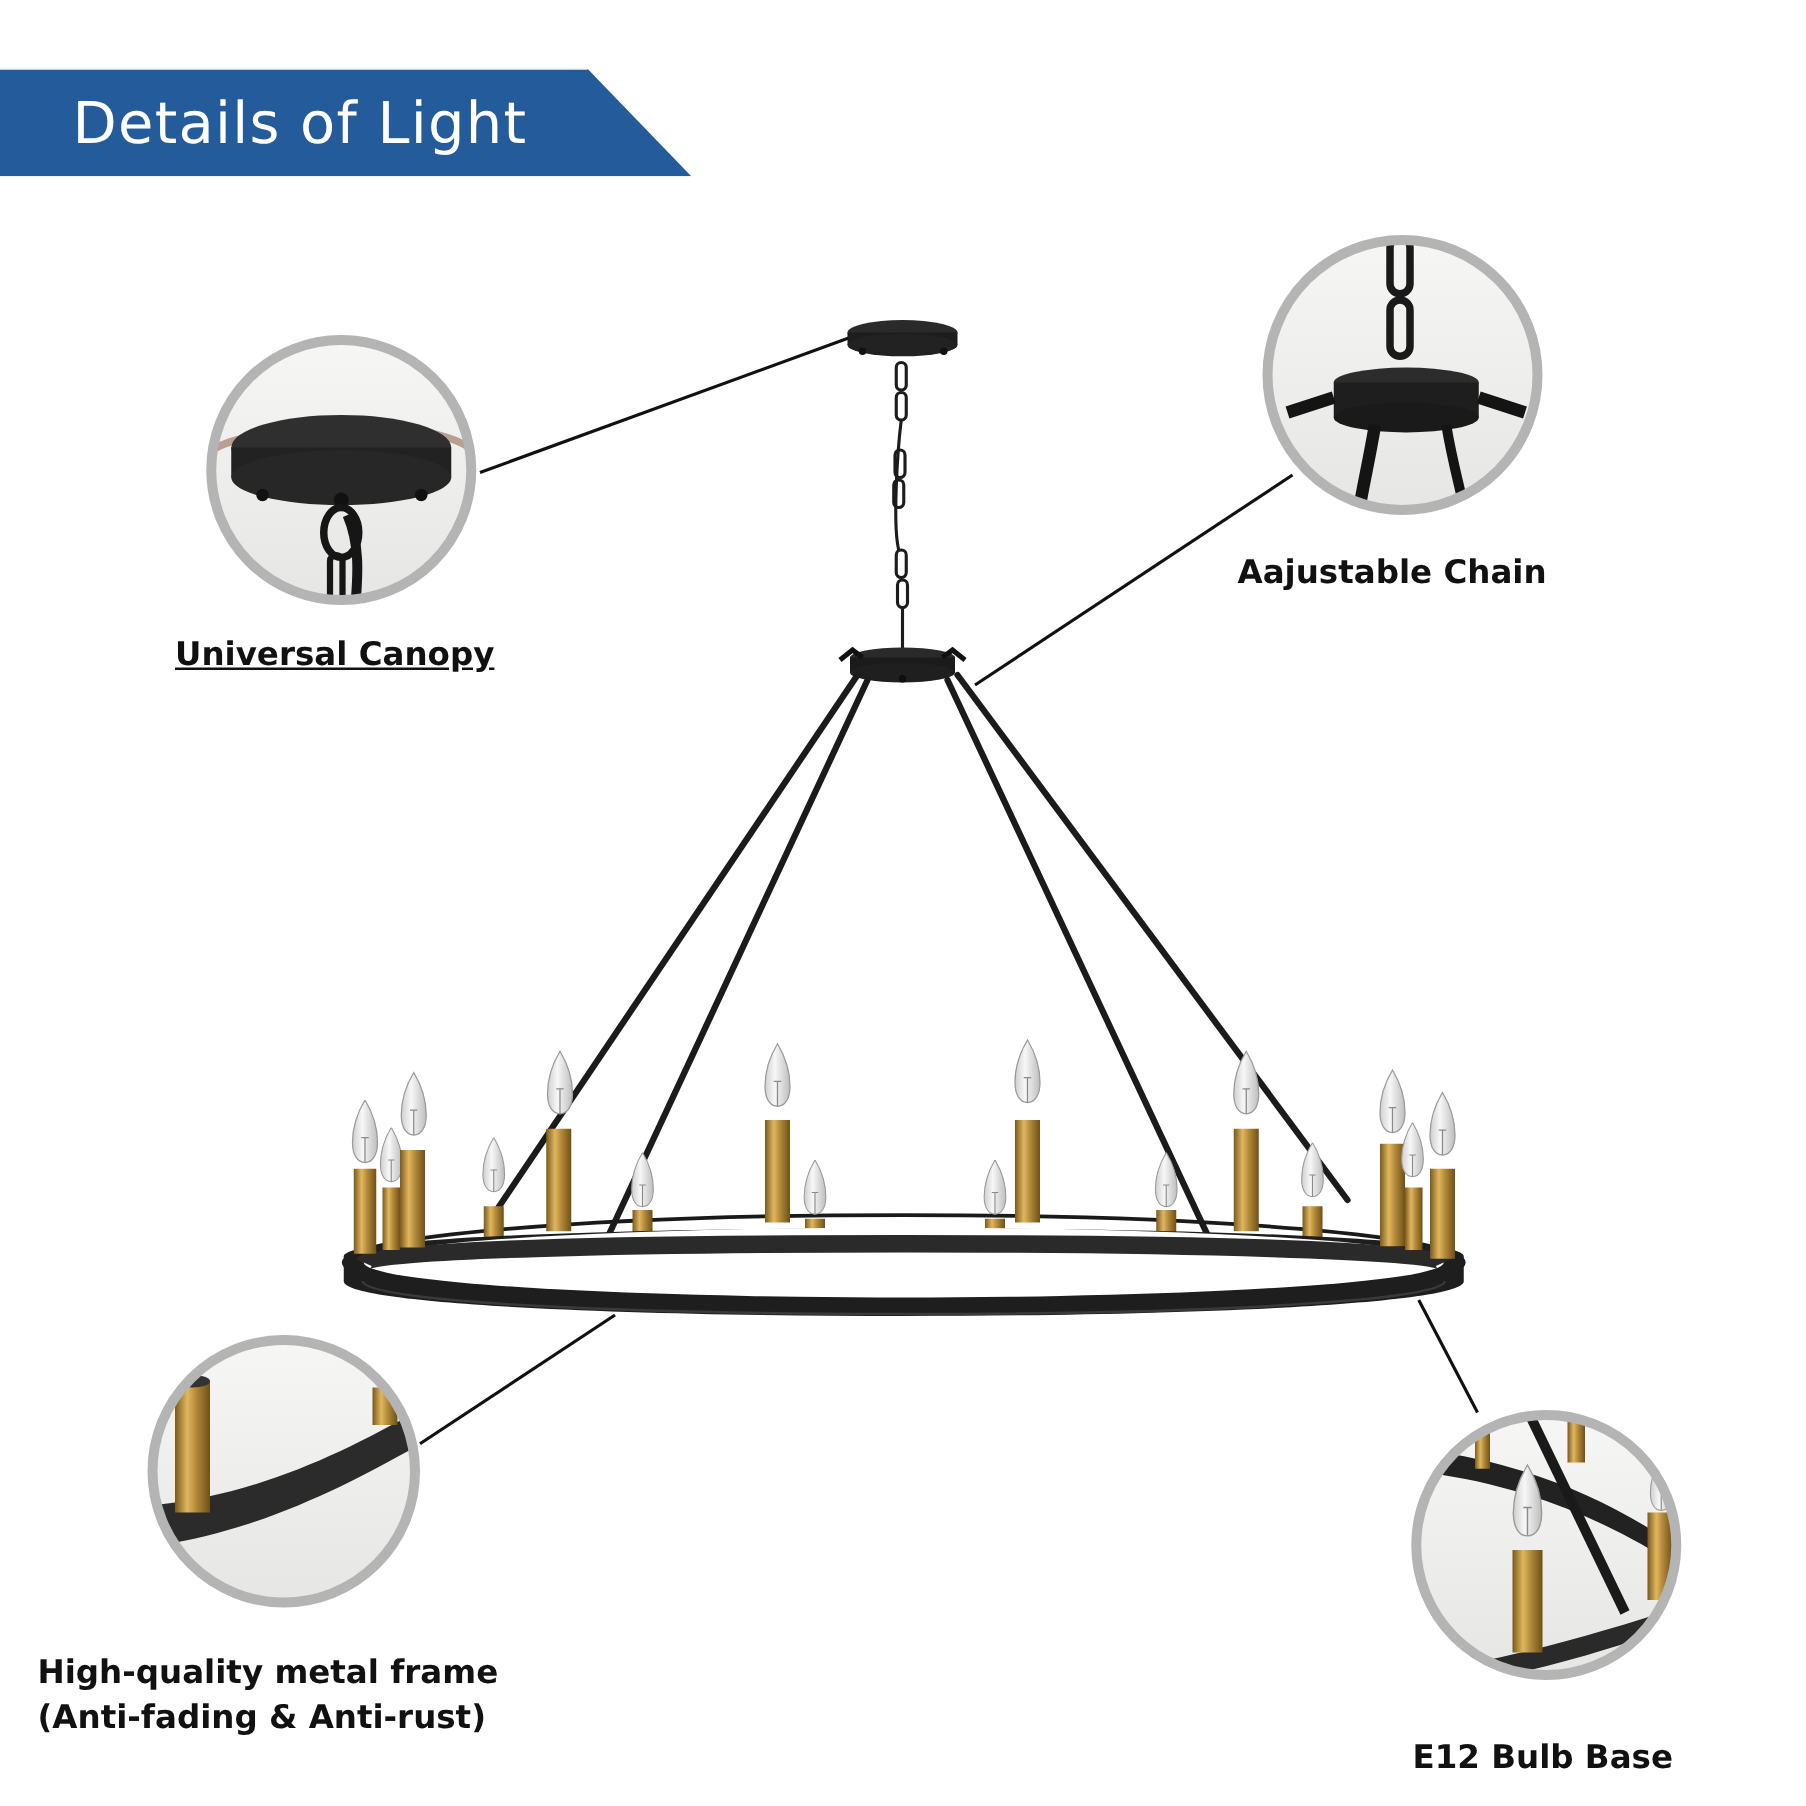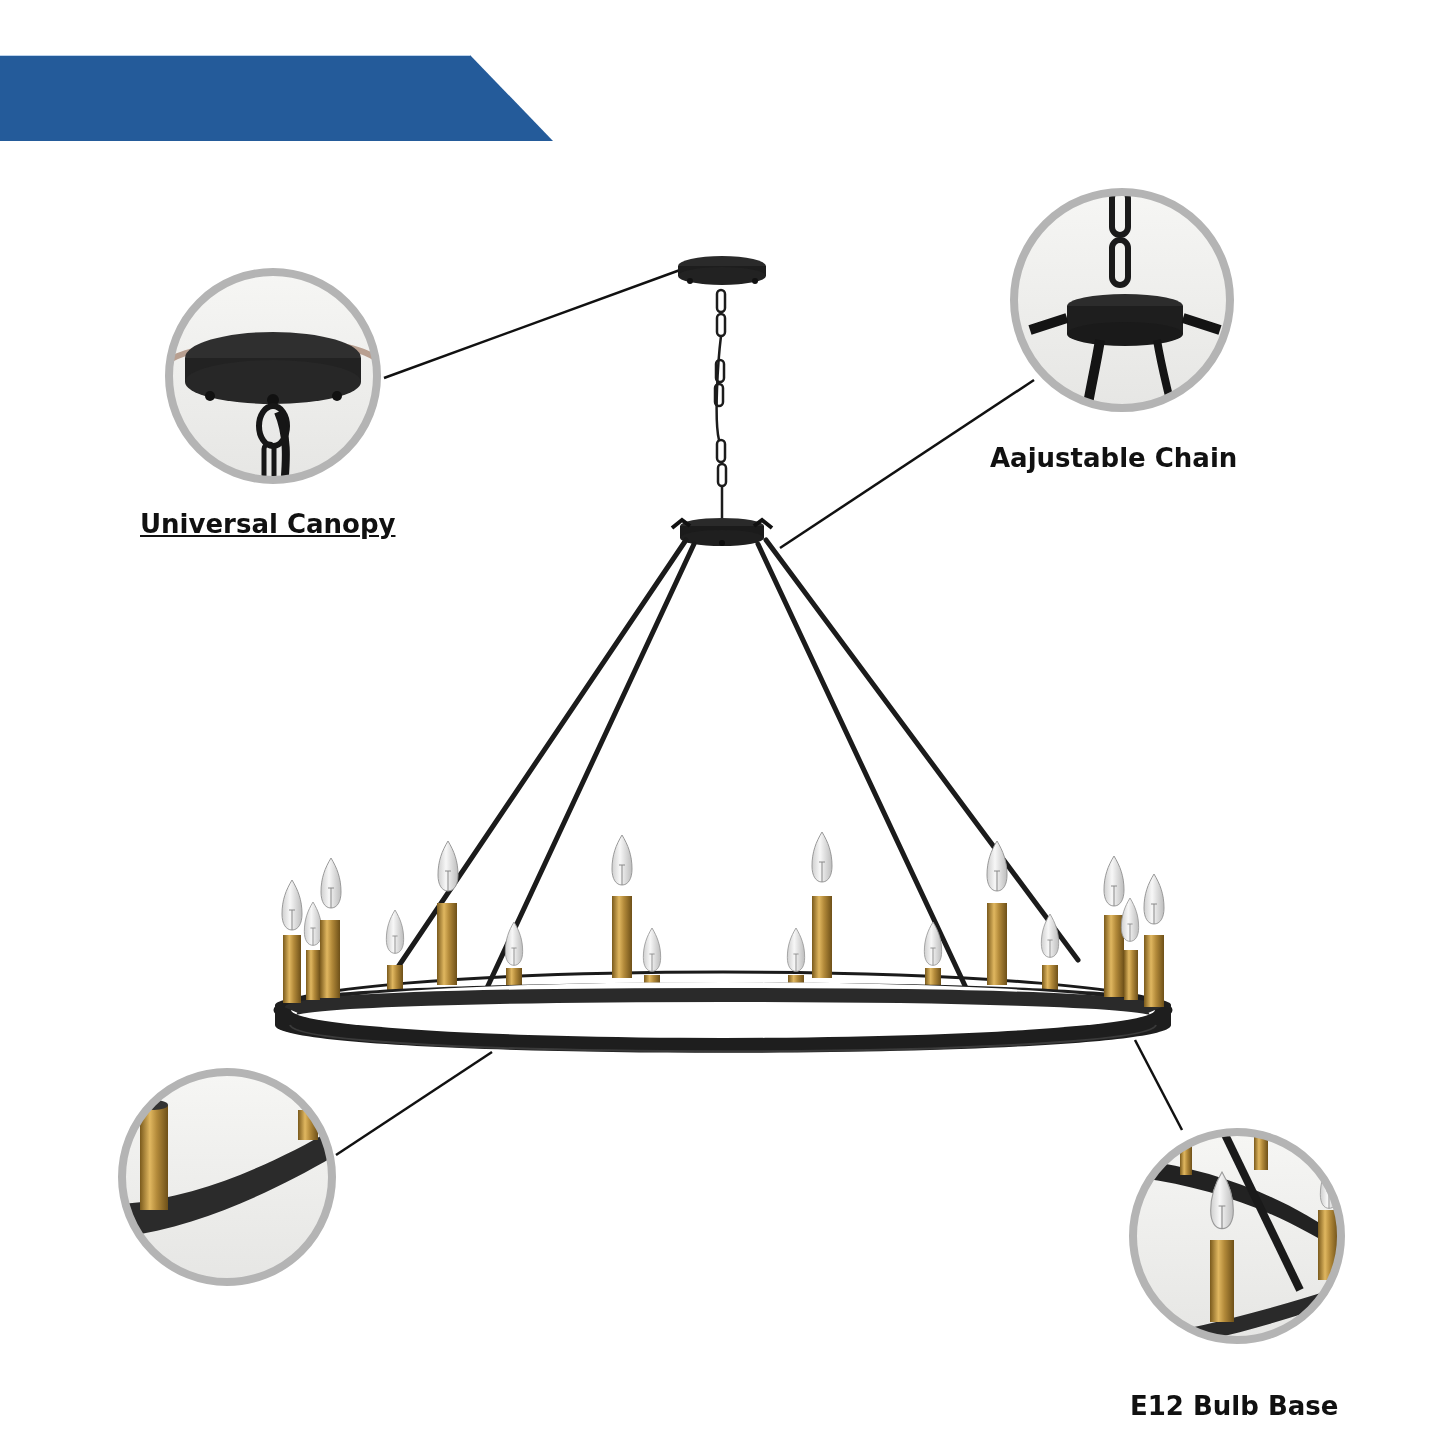--- a/index.html
+++ b/index.html
@@ -15,20 +15,21 @@
     #label-bulb { left: 1130px; top: 1388px; width: 216px; }
   </style>
 </head>
 <body>
 
 <div class="banner">
   <svg width="553" height="86" viewBox="0 0 553 86">
     <polygon points="0,0 470,0 553,86 0,86" fill="#245b9a"></polygon>
     <line x1="0" y1="0.5" x2="470" y2="0.5" stroke="#bcd3ec" stroke-width="1"></line>
   </svg>
+  <div class="banner-title">Details of Light</div>
 </div>
 
 <svg class="stage" width="1445" height="1445" viewBox="0 0 1445 1445">
   <defs>
     <linearGradient id="brass" x1="0" x2="1" y1="0" y2="0">
       <stop offset="0" stop-color="#7a5a1c"></stop>
       <stop offset="0.35" stop-color="#e0b760"></stop>
       <stop offset="0.6" stop-color="#b38a3a"></stop>
       <stop offset="1" stop-color="#6e5018"></stop>
     </linearGradient>
@@ -203,14 +204,16 @@
       <rect x="1318" y="1210" width="20" height="70" fill="url(#brass)"></rect>
       <use href="#bulb" x="1316" y="1165" width="26" height="52"></use>
     </g>
     <circle cx="1237" cy="1236" r="104" fill="none" stroke="#b4b4b4" stroke-width="8"></circle>
   </g>
 </svg>
 
 <div class="label" id="label-canopy">Universal Canopy</div>
 <div class="label" id="label-chain">Aajustable Chain</div>
 <div class="label" id="label-frame">
+  <div>High-quality metal frame</div>
+  <div>(Anti-fading &amp; Anti-rust)</div>
 </div>
 <div class="label" id="label-bulb">E12 Bulb Base</div>
 
 </body></html>

